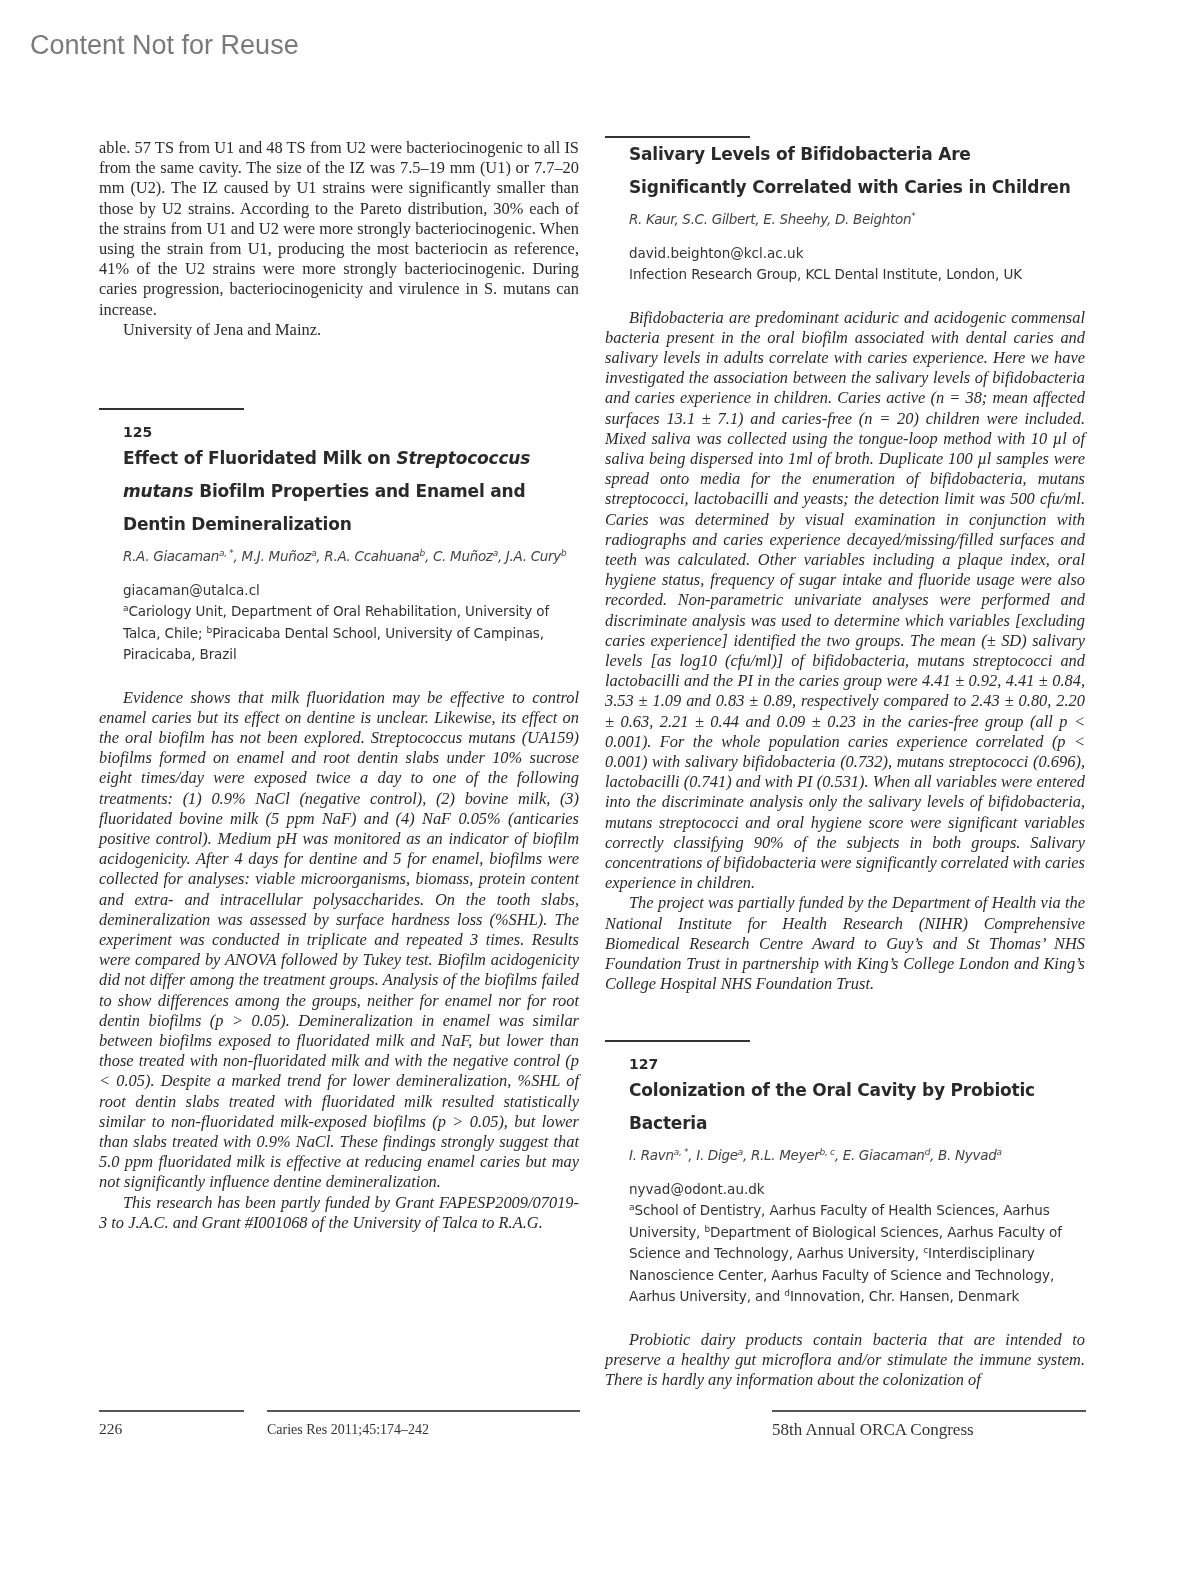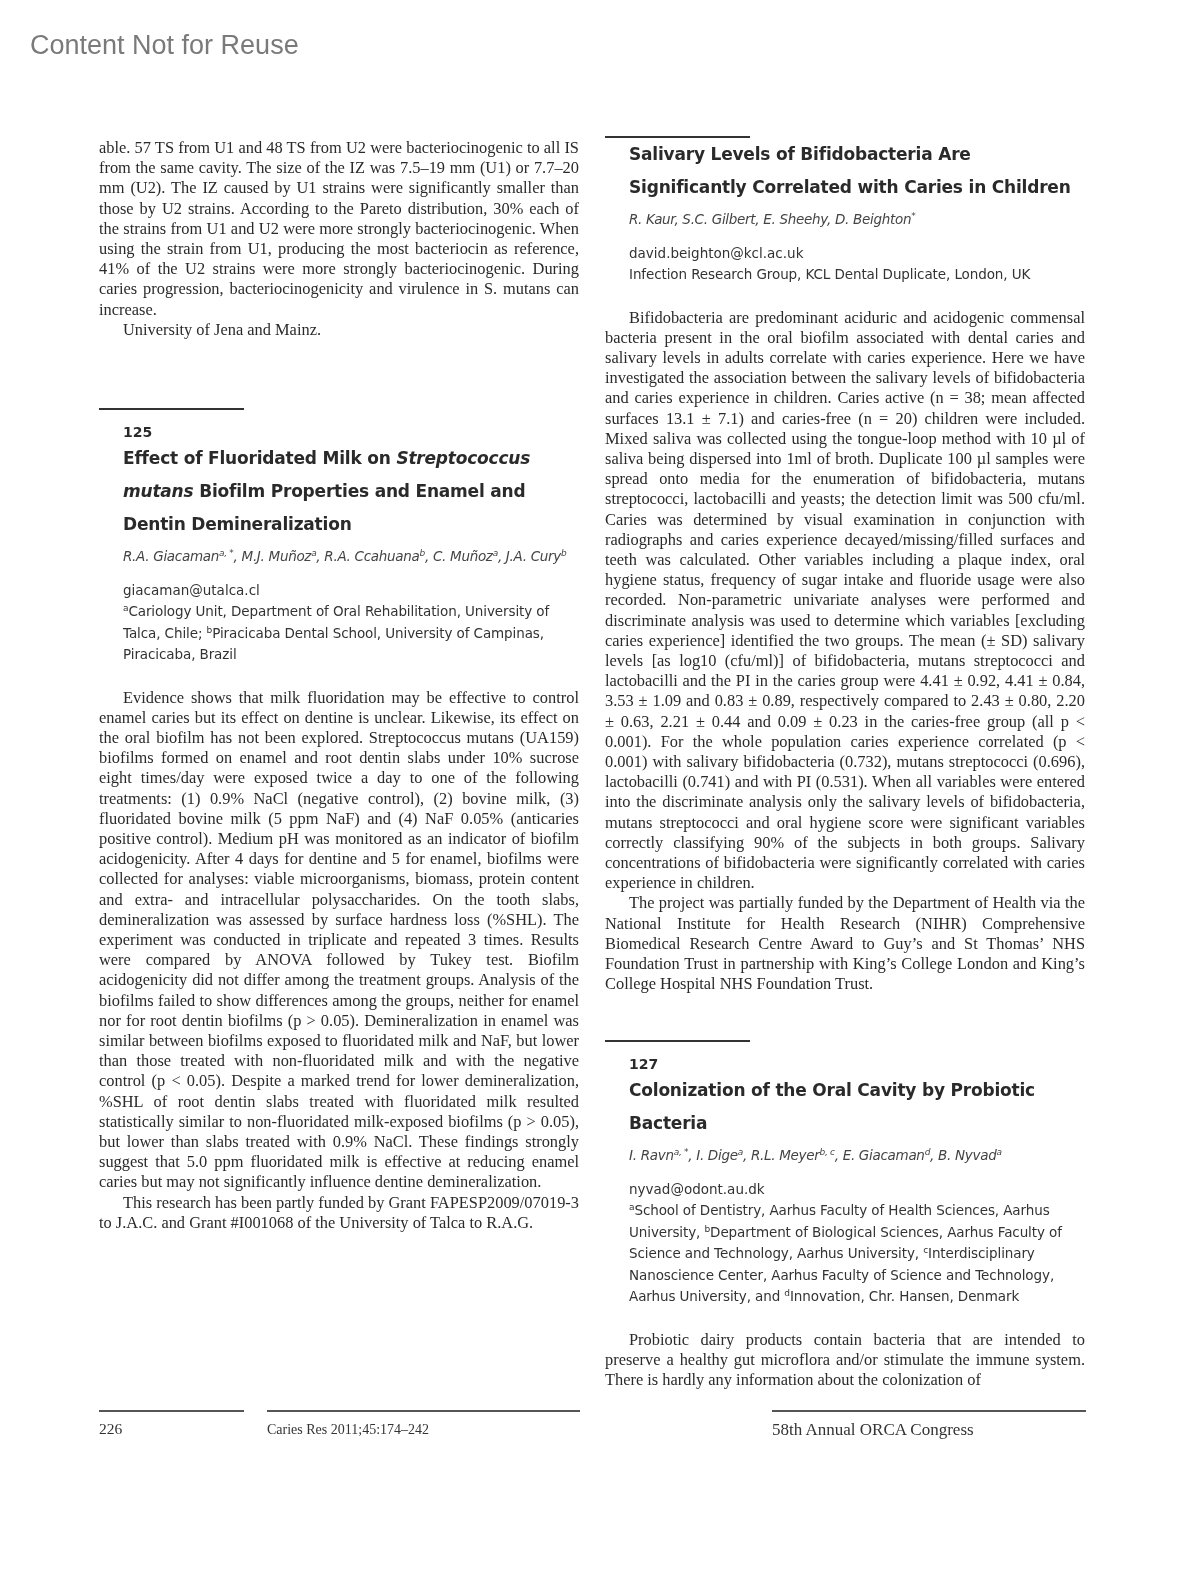--- a/index.html
+++ b/index.html
@@ -11,21 +11,21 @@
   .body-text { font-family: "Liberation Serif", serif; font-size: 16.4px; line-height: 20.2px; text-align: justify; margin: 0; }
   .body-text p { margin: 0; text-indent: 24px; }
   .body-text p.noindent { text-indent: 0; }
   .rule { height: 2px; background: #333; width: 145px; }
   .abstract-head { padding-left: 24px; font-family: "DejaVu Sans", sans-serif; }
   .abs-num { font-size: 14px; font-weight: bold; margin-top: 12px; line-height: 20px; }
   .abs-title { font-size: 17px; font-weight: bold; line-height: 33px; letter-spacing: -0.2px; }
   .abs-authors { font-size: 13.5px; font-style: italic; color: #444; line-height: 22px; margin-top: 4px; letter-spacing: -0.3px; }
   .abs-email { font-size: 13.5px; color: #333; line-height: 22px; margin-top: 12px; }
   .abs-affil { font-size: 13.5px; color: #333; line-height: 21.5px; letter-spacing: -0.1px; }
-  .abs-body { margin-top: 22px; }
+  .abs-body { margin-top: 22px; font-style: italic; }
   sup { font-size: 9px; line-height: 0; }
   .footer { position: absolute; top: 1410px; font-family: "Liberation Serif", serif; font-size: 15.5px; color: #333; }
   .footer .frule { height: 2px; background: #555; margin-bottom: 8px; }
 </style>
 </head>
 <body>
 
 <div class="watermark">Content Not for Reuse</div>
 
 <div class="col col-left" style="top:138px;">
@@ -63,21 +63,21 @@
   <div class="rule"></div>
   <div class="abstract-head">
     <div class="abs-title">Salivary Levels of Bifidobacteria Are Significantly Correlated with Caries in Children</div>
     <div class="abs-authors">
       <span>R. Kaur</span>,
       <span>S.C. Gilbert</span>,
       <span>E. Sheehy</span>,
       <span>D. Beighton</span><sup>*</sup>
     </div>
     <div class="abs-email">david.beighton@kcl.ac.uk</div>
-    <div class="abs-affil">Infection Research Group, KCL Dental Duplicate, London, UK</div>
+    <div class="abs-affil">Infection Research Group, KCL Dental Institute, London, UK</div>
   </div>
   <div class="body-text abs-body">
     <p>Bifidobacteria are predominant aciduric and acidogenic commensal bacteria present in the oral biofilm associated with dental caries and salivary levels in adults correlate with caries experience. Here we have investigated the association between the salivary levels of bifidobacteria and caries experience in children. Caries active (n = 38; mean affected surfaces 13.1 ± 7.1) and caries-free (n = 20) children were included. Mixed saliva was collected using the tongue-loop method with 10 µl of saliva being dispersed into 1ml of broth. Duplicate 100 µl samples were spread onto media for the enumeration of bifidobacteria, mutans streptococci, lactobacilli and yeasts; the detection limit was 500 cfu/ml. Caries was determined by visual examination in conjunction with radiographs and caries experience decayed/missing/filled surfaces and teeth was calculated. Other variables including a plaque index, oral hygiene status, frequency of sugar intake and fluoride usage were also recorded. Non-parametric univariate analyses were performed and discriminate analysis was used to determine which variables [excluding caries experience] identified the two groups. The mean (± SD) salivary levels [as log10 (cfu/ml)] of bifidobacteria, mutans streptococci and lactobacilli and the PI in the caries group were 4.41 ± 0.92, 4.41 ± 0.84, 3.53 ± 1.09 and 0.83 ± 0.89, respectively compared to 2.43 ± 0.80, 2.20 ± 0.63, 2.21 ± 0.44 and 0.09 ± 0.23 in the caries-free group (all p &lt; 0.001). For the whole population caries experience correlated (p &lt; 0.001) with salivary bifidobacteria (0.732), mutans streptococci (0.696), lactobacilli (0.741) and with PI (0.531). When all variables were entered into the discriminate analysis only the salivary levels of bifidobacteria, mutans streptococci and oral hygiene score were significant variables correctly classifying 90% of the subjects in both groups. Salivary concentrations of bifidobacteria were significantly correlated with caries experience in children.</p>
     <p>The project was partially funded by the Department of Health via the National Institute for Health Research (NIHR) Comprehensive Biomedical Research Centre Award to Guy’s and St Thomas’ NHS Foundation Trust in partnership with King’s College London and King’s College Hospital NHS Foundation Trust.</p>
   </div>
 
   <div style="height:46px;"></div>
   <div class="rule"></div>
   <div class="abstract-head">
     <div class="abs-num">127</div>

